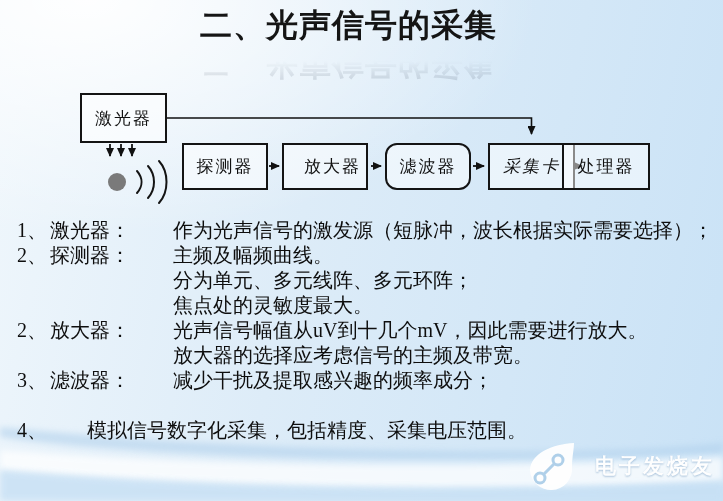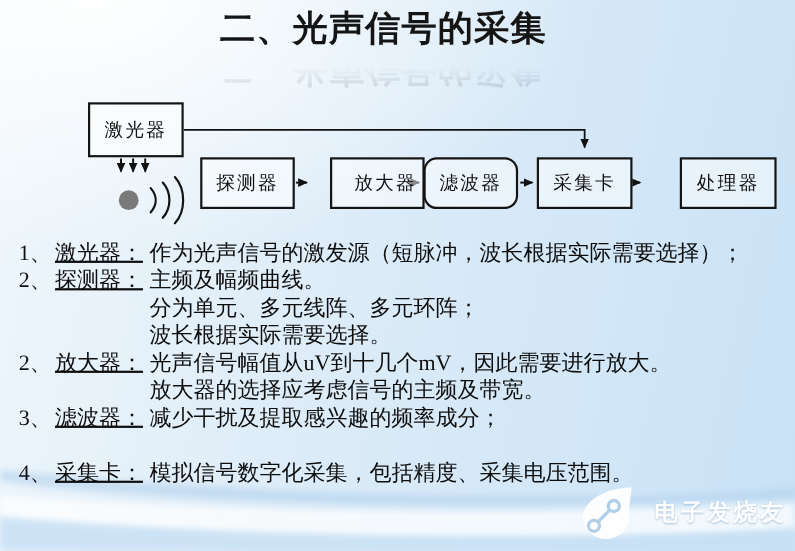--- a/index.html
+++ b/index.html
@@ -32,31 +32,31 @@
   
   .connectors{position:absolute;left:0;top:0;width:723px;height:501px;pointer-events:none;}
   .fbox{
     position:absolute;box-sizing:border-box;
     border:2px solid #141414;background:rgba(255,255,255,.5);
     display:flex;align-items:center;justify-content:center;
     font-size:17px;letter-spacing:2px;color:#111;white-space:nowrap;
   }
   .laser{left:80px;top:93px;width:87px;height:50px;}
   .b0{left:182px;top:143px;width:86px;height:47px;}
-  .b1{left:300px;top:143px;width:86px;height:47px;padding-left:15px;}
+  .b1{left:282px;top:143px;width:86px;height:47px;padding-left:15px;}
   .b2{left:385px;top:143px;width:86px;height:47px;border-radius:12px;}
-  .b3{left:488px;top:143px;width:87px;height:47px;}
-  .b4{left:618px;top:143px;width:88px;height:47px;}
+  .b3{left:488px;top:143px;width:87px;height:47px;font-style:italic;}
+  .b4{left:562px;top:143px;width:88px;height:47px;}
 
   
   .notes{position:absolute;left:0;top:218px;width:723px;}
   .note-line{display:flex;height:25px;font-size:20px;line-height:25px;color:#0e0e0e;}
   .n-num{flex:0 0 33px;margin-left:17px;white-space:nowrap;}
-  .n-label{flex:0 0 86px;white-space:nowrap;text-decoration:underline;}
-  .n-text{flex:1;white-space:nowrap;}
+  .n-label{flex:0 0 86px;white-space:nowrap;}
+  .n-text{flex:1;white-space:nowrap;margin-left:37px;}
 
   
   .watermark{
     position:absolute;right:8px;bottom:9px;
     display:flex;align-items:center;opacity:.96;
   }
   .wm-text{display:flex;flex-direction:column;margin-left:18px;}
   .wm-name{
     font-family:"Liberation Sans","DejaVu Sans",sans-serif;
     font-size:21px;font-weight:bold;color:#fff;letter-spacing:3px;
@@ -136,21 +136,21 @@
       <span class="n-text">主频及幅频曲线。</span>
     </div>
     <div class="note-line">
       <span class="n-num"></span>
       <span class="n-label"></span>
       <span class="n-text">分为单元、多元线阵、多元环阵；</span>
     </div>
     <div class="note-line">
       <span class="n-num"></span>
       <span class="n-label"></span>
-      <span class="n-text">波长根据实际需要选择。</span>
+      <span class="n-text">焦点处的灵敏度最大。</span>
     </div>
     <div class="note-line">
       <span class="n-num">2、</span>
       <span class="n-label">放大器：</span>
       <span class="n-text">光声信号幅值从uV到十几个mV，因此需要进行放大。</span>
     </div>
     <div class="note-line">
       <span class="n-num"></span>
       <span class="n-label"></span>
       <span class="n-text">放大器的选择应考虑信号的主频及带宽。</span>
@@ -159,21 +159,20 @@
       <span class="n-num">3、</span>
       <span class="n-label">滤波器：</span>
       <span class="n-text">减少干扰及提取感兴趣的频率成分；</span>
     </div>
     <div class="note-line">
       <span class="n-num"></span>
       <span class="n-label"></span>
     </div>
     <div class="note-line">
       <span class="n-num">4、</span>
-      <span class="n-label">采集卡：</span>
       <span class="n-text">模拟信号数字化采集，包括精度、采集电压范围。</span>
     </div>
   </div>
 
   <div class="watermark">
     <svg width="52" height="52" viewBox="0 0 52 52">
       <path d="M49,3 C28,4 6,13 5,30 a21,21 0 1 0 42,-2 C47,17 49,9 49,3 Z" fill="#ffffff"></path>
       <g stroke="#aecfe9" stroke-width="3" fill="none">
         <circle cx="15" cy="38" r="5"></circle>
         <circle cx="33" cy="20" r="5"></circle>

